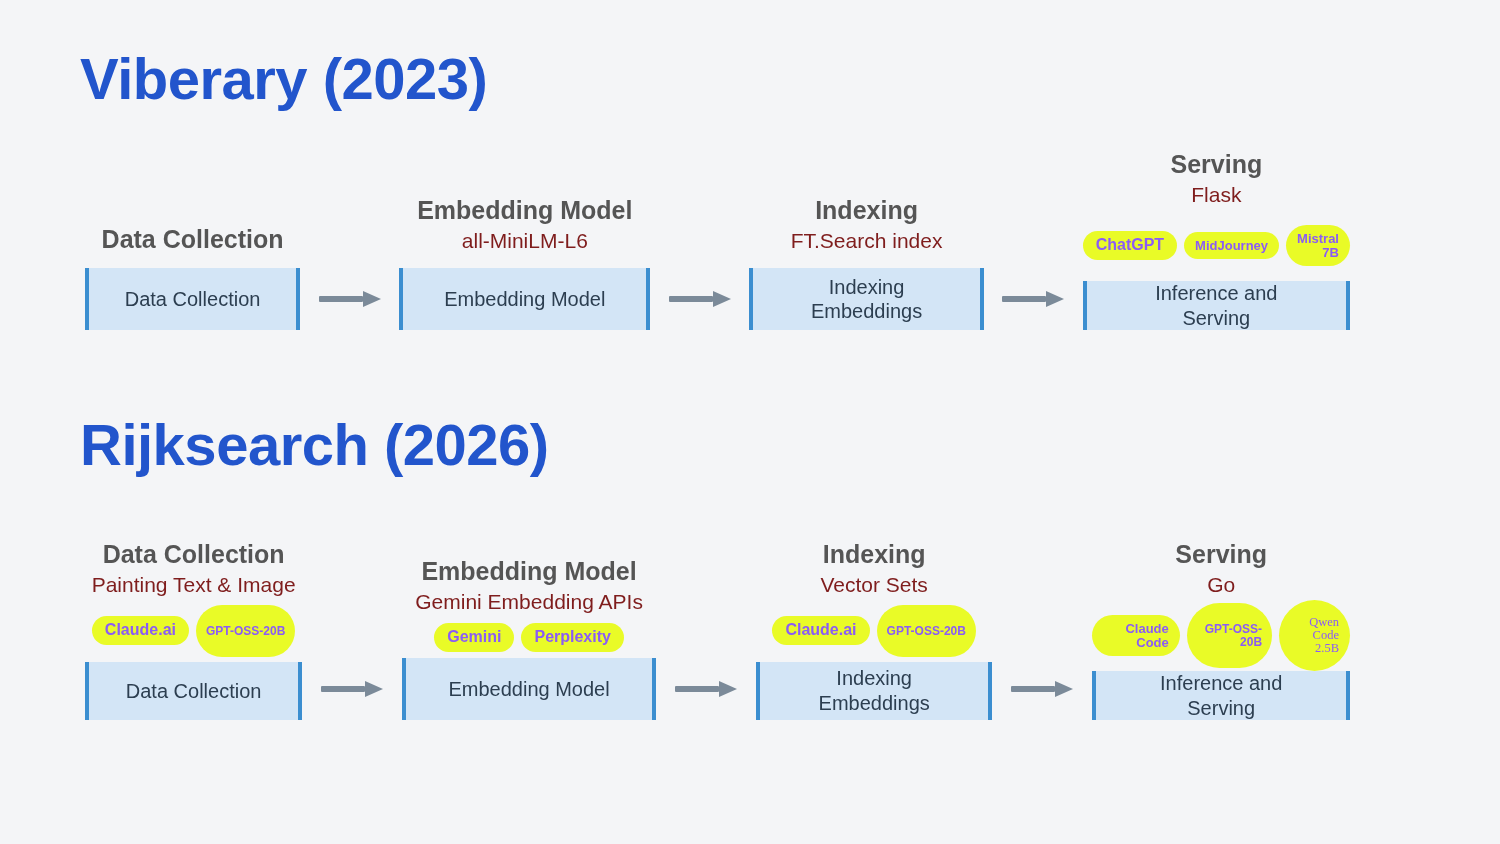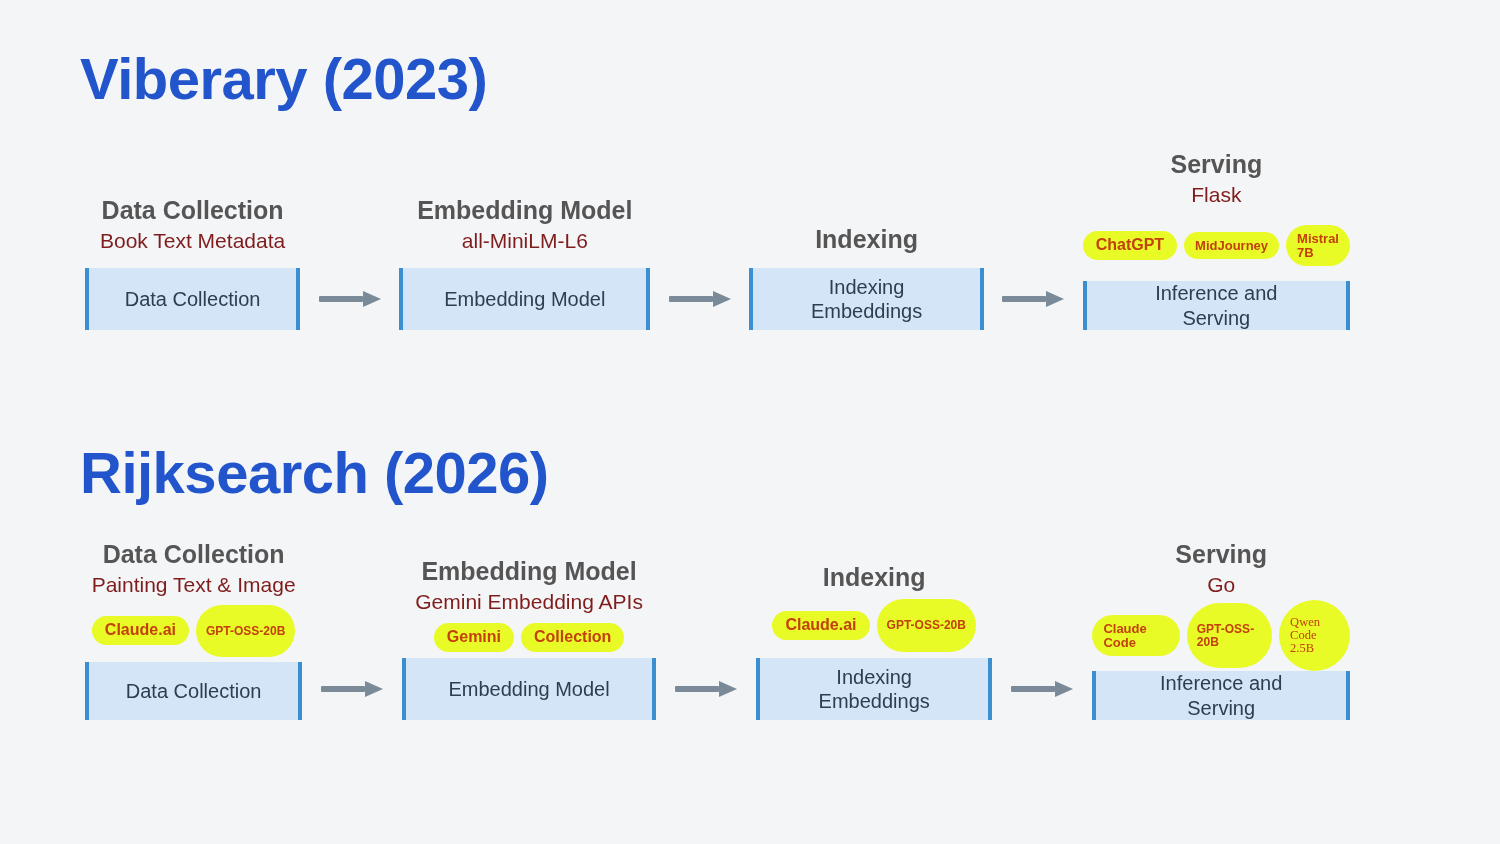--- a/index.html
+++ b/index.html
@@ -24,21 +24,21 @@
     position: absolute;
     left: 80px;
     font-size: 58px;
     font-weight: bold;
     color: #2255cc;
     letter-spacing: -0.5px;
     white-space: nowrap;
     line-height: 1;
   }
   #title-viberary  { top: 50px; }
-  #title-rijksearch { top: 444px; }
+  #title-rijksearch { top: 416px; }
 
   
   .pipeline {
     position: absolute;
     left: 85px;
     width: 1265px;
   }
   #pipeline-viberary  { top: 150px; height: 180px; }
   #pipeline-rijksearch { top: 540px; height: 180px; }
 
@@ -91,25 +91,25 @@
     flex-wrap: nowrap;
     justify-content: center;
     align-items: center;
     gap: 7px;
     margin-top: 8px;
     margin-bottom: 6px;
     min-height: 0;
   }
   .pill {
     background: #e9fb27;
-    color: #c2410c;
+    color: #8b5cf6;
     border-radius: 999px;
     font-weight: bold;
     line-height: 1.05;
-    text-align: left;
+    text-align: right;
     white-space: pre-line;
     display: flex;
     align-items: center;
     justify-content: center;
   }
   .pill.sz-lg  { font-size: 16px; padding: 6px 13px; }
   .pill.sz-md  { font-size: 13px; padding: 7px 11px; }
   .pill.sz-sm  { font-size: 12px; padding: 20px 10px; }
   .pill.sz-two { font-size: 12.5px; padding: 16px 11px; font-weight: normal; font-family: Liberation Serif, serif; }
 
@@ -174,21 +174,20 @@
 <div class="slide">
 
   <div class="section-title" id="title-viberary">Viberary (2023)</div>
 
   <div class="pipeline" id="pipeline-viberary">
     <div class="stages">
 
       <div class="stage s0">
         <div class="stage-head">
           <div class="stage-title">Data Collection</div>
-          <div class="stage-sub">Book Text Metadata</div>
         </div>
         <div class="pill-row"></div>
         <div class="box">
           <div class="box-label">Data Collection</div>
         </div>
       </div>
 
       <div class="stage gap">
         <div class="arrow-cell">
           <span class="arrow">
@@ -214,20 +213,21 @@
           <span class="arrow">
             <span class="shaft"></span>
               <span class="head"></span>
           </span>
         </div>
       </div>
 
       <div class="stage s2">
         <div class="stage-head">
           <div class="stage-title">Indexing</div>
+          <div class="stage-sub">FT.Search index</div>
         </div>
         <div class="pill-row"></div>
         <div class="box">
           <div class="box-label">Indexing
 Embeddings</div>
         </div>
       </div>
 
       <div class="stage gap">
         <div class="arrow-cell">
@@ -285,39 +285,40 @@
         </div>
       </div>
 
       <div class="stage s1">
         <div class="stage-head">
           <div class="stage-title">Embedding Model</div>
           <div class="stage-sub">Gemini Embedding APIs</div>
         </div>
         <div class="pill-row">
             <span class="pill sz-lg">Gemini</span>
-            <span class="pill sz-lg">Collection</span>
+            <span class="pill sz-lg">Perplexity</span>
           </div>
         <div class="box">
           <div class="box-label">Embedding Model</div>
         </div>
       </div>
 
       <div class="stage gap">
         <div class="arrow-cell">
           <span class="arrow">
             <span class="shaft"></span>
               <span class="head"></span>
           </span>
         </div>
       </div>
 
       <div class="stage s2">
         <div class="stage-head">
           <div class="stage-title">Indexing</div>
+          <div class="stage-sub">Vector Sets</div>
         </div>
         <div class="pill-row">
             <span class="pill sz-lg">Claude.ai</span>
             <span class="pill sz-sm">GPT-OSS-20B</span>
           </div>
         <div class="box">
           <div class="box-label">Indexing
 Embeddings</div>
         </div>
       </div>

